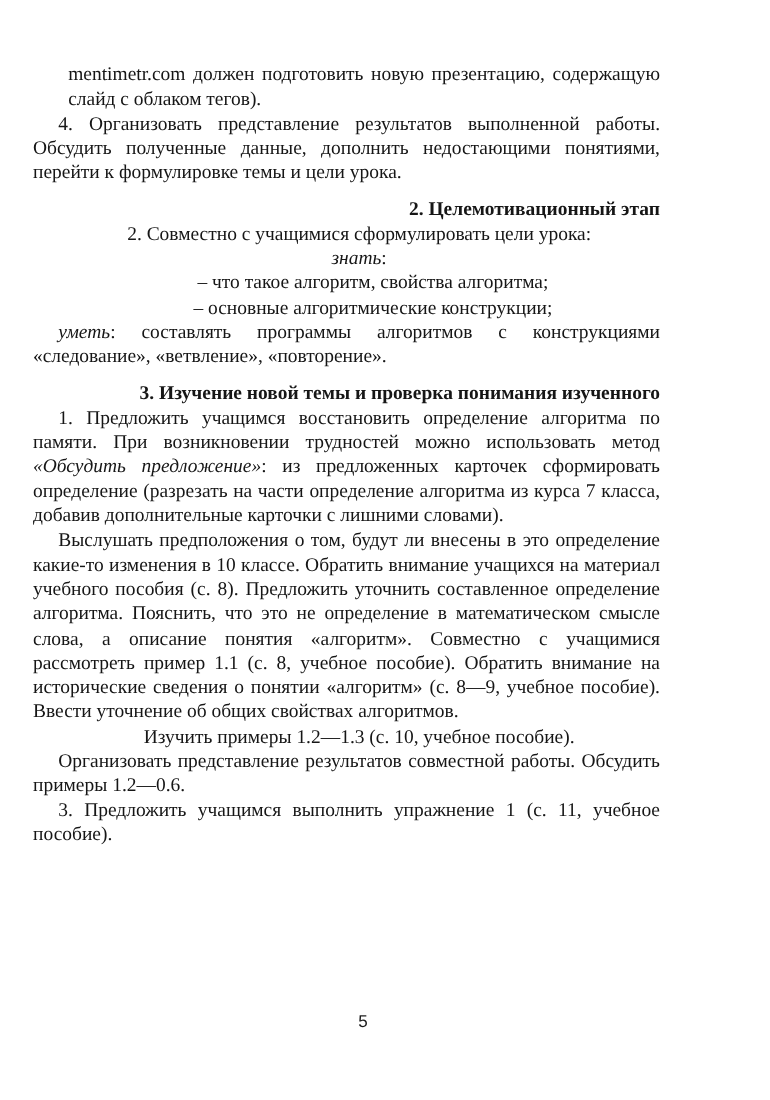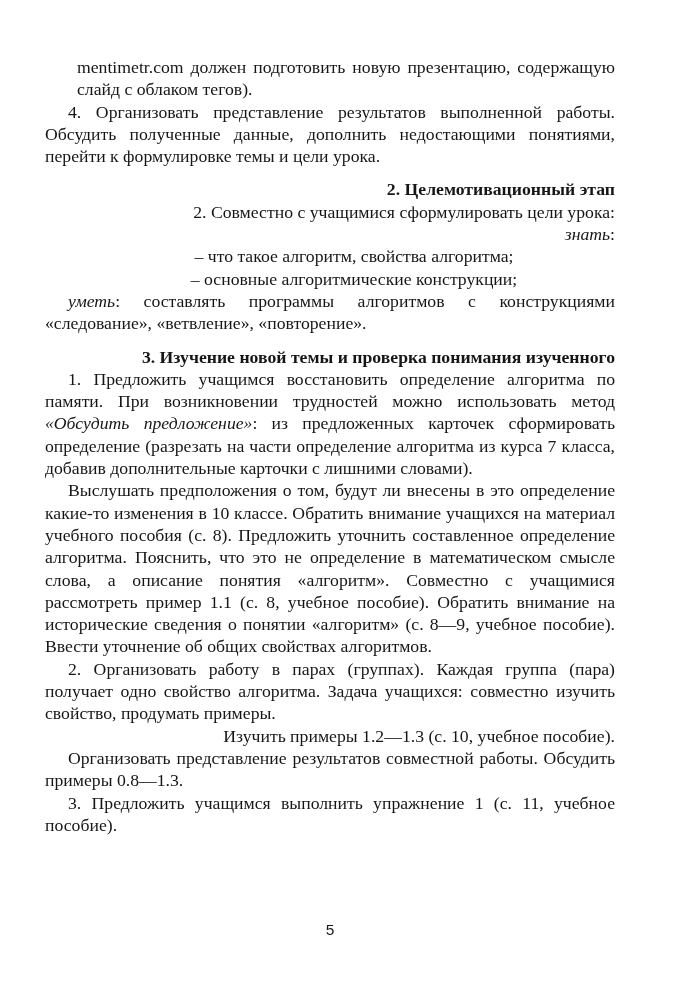--- a/index.html
+++ b/index.html
@@ -11,21 +11,21 @@
     position: relative;
     width: 700px;
     height: 1000px;
     background: #ffffff;
     color: #161616;
     font-family: "Liberation Serif", "DejaVu Serif", serif;
     overflow: hidden;
   }
   .textblock {
     position: absolute;
-    left: 45px;
+    left: 30px;
     top: 56px;
     width: 570px;
     font-size: 17.7px;
     line-height: 22.3px;
     text-align: justify;
   }
   .textblock p {
     margin: 0;
     text-indent: 23px;
   }
@@ -33,21 +33,21 @@
     margin-left: 32px;
     text-indent: 0;
     width: 538px;
   }
   p.head {
     font-weight: bold;
     margin-top: 11px;
     text-align: right;
   }
   p.short {
-    text-align: right;
+    text-align: center;
   }
   p.li {
     text-indent: 0;
     padding-left: 48px;
     text-align: center;
     font-family: Liberation Serif, serif;
   }
   .it {
     font-style: italic;
   }
@@ -84,25 +84,24 @@
     <p class="li">– основные алгоритмические конструкции;</p>
 
     <p><span class="it">уметь</span><span>: составлять программы алгоритмов с конструкциями «следование», «ветвление», «повторение».</span></p>
 
     <p class="head">3. Изучение новой темы и проверка понимания изученного</p>
 
     <p><span>1. Предложить учащимся восстановить определение алгоритма по памяти. При возникновении трудностей можно использовать метод </span><span class="it">«Обсудить предложение»</span><span>: из предложенных карточек сформировать определение (разрезать на части определение алгоритма из курса 7 класса, добавив дополнительные карточки с лишними словами).</span></p>
 
     <p>Выслушать предположения о том, будут ли внесены в это определение какие-то изменения в 10 классе. Обратить внимание учащихся на материал учебного пособия (с. 8). Предложить уточнить составленное определение алгоритма. Пояснить, что это не определение в математическом смысле слова, а описание понятия «алгоритм». Совместно с учащимися рассмотреть пример 1.1 (с. 8, учебное пособие). Обратить внимание на исторические сведения о понятии «алгоритм» (с. 8—9, учебное пособие). Ввести уточнение об общих свойствах алгоритмов.</p>
 
-    <p>2. Организовать работу в парах (группах). Каждая группа (пара) получает одно свойство алгоритма. Задача учащихся: совместно изучить свойство, продумать примеры.</p>
 
     <p class="short">Изучить примеры 1.2—1.3 (с. 10, учебное пособие).</p>
 
-    <p>Организовать представление результатов совместной работы. Обсудить примеры 0.8—1.3.</p>
+    <p>Организовать представление результатов совместной работы. Обсудить примеры 1.2—0.6.</p>
 
     <p>3. Предложить учащимся выполнить упражнение 1 (с. 11, учебное пособие).</p>
 
   </div>
 
   <div class="pageno">5</div>
 
 </div>
 
 </body></html>

